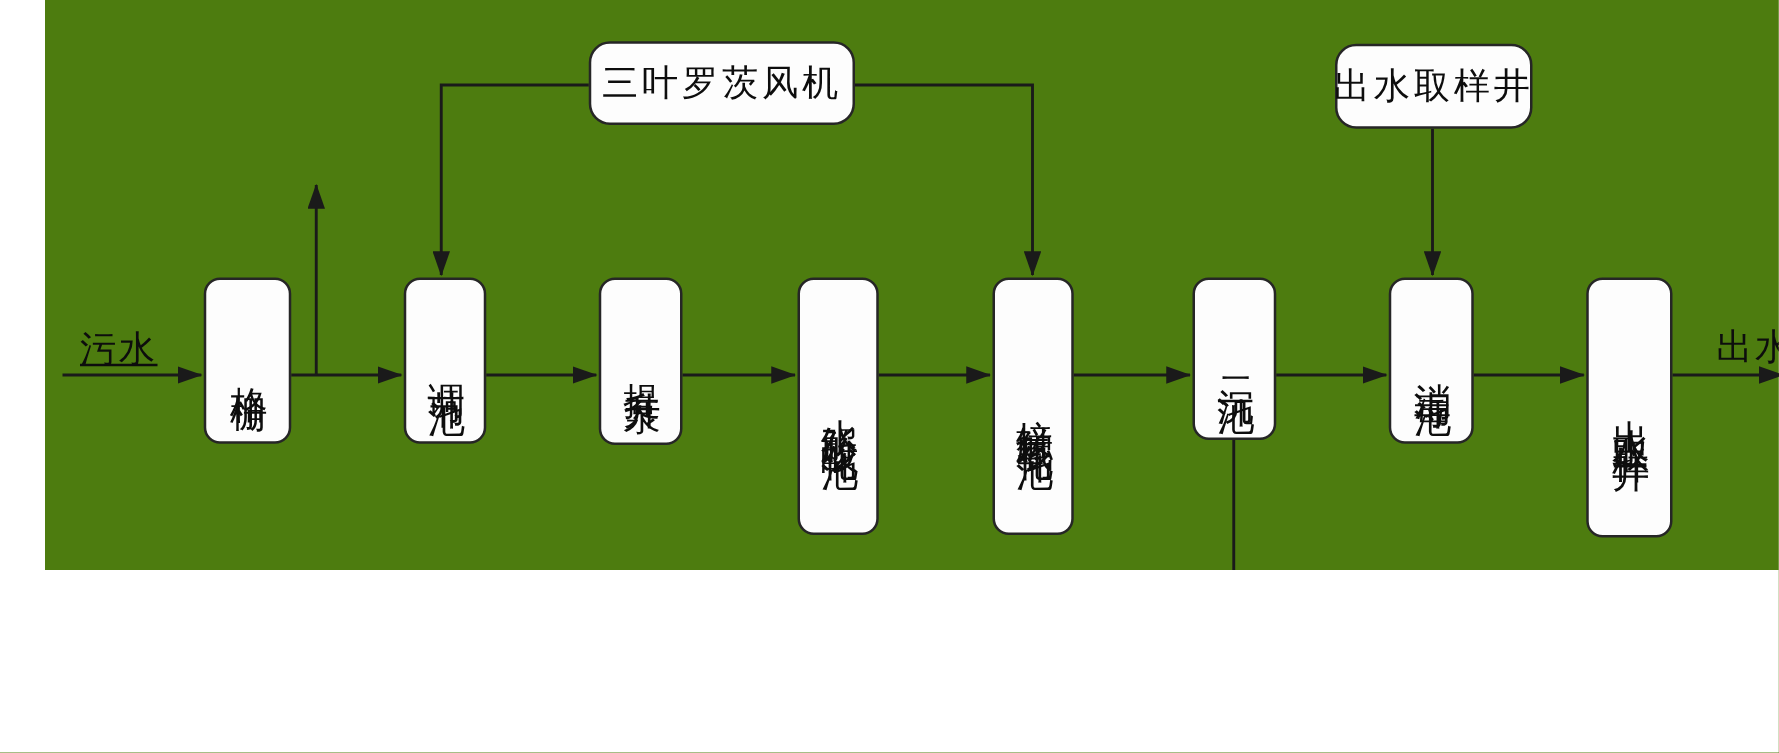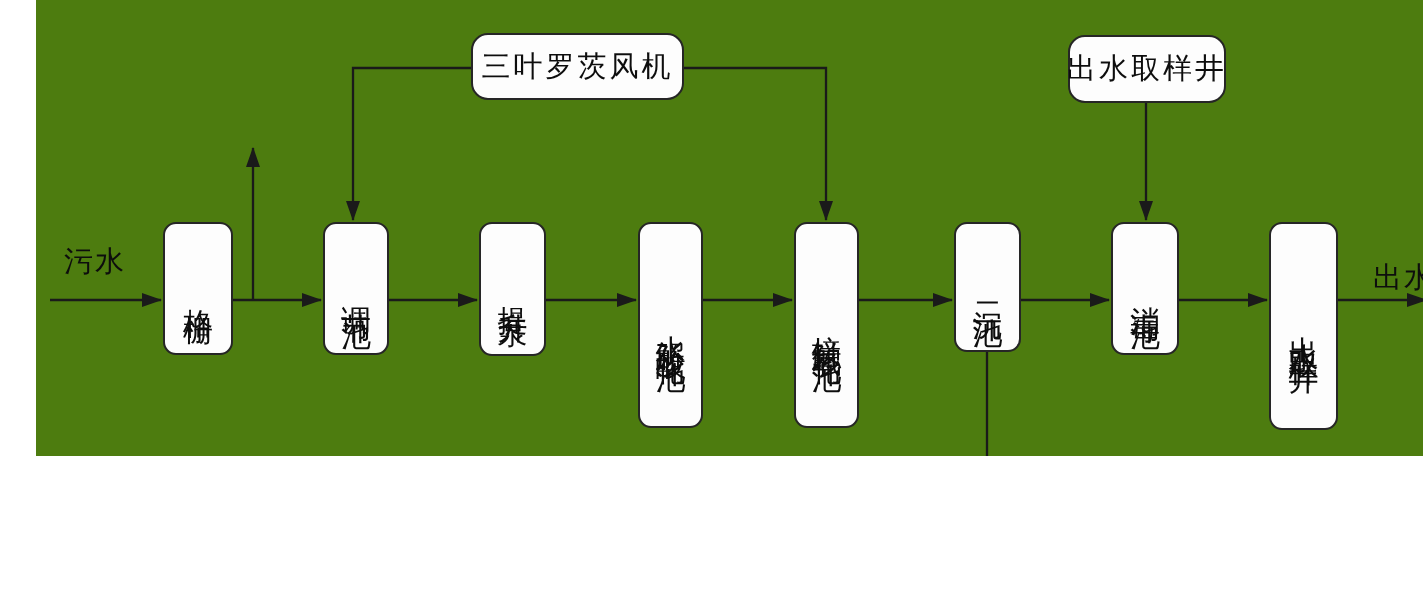--- a/index.html
+++ b/index.html
@@ -87,18 +87,18 @@
 
   <div class="node" style="left:435px; top:33px; width:213px; height:67px; border-radius:17px;">
     <span class="hlabel">三叶罗茨风机</span>
   </div>
 
   <div class="node" style="left:1032px; top:35px; width:158px; height:68px; border-radius:17px;">
     <span class="hlabel">出水取样井</span>
   </div>
 
 
-  <div class="floatlabel" style="left:28px; top:242px;">污水</div>
+  <div class="floatlabel" style="left:28px; top:260px;text-decoration:underline;">污水</div>
 
   <div class="floatlabel" style="left:1337px; top:258px;">出水</div>
 
 
 </div>
 
 </body></html>

